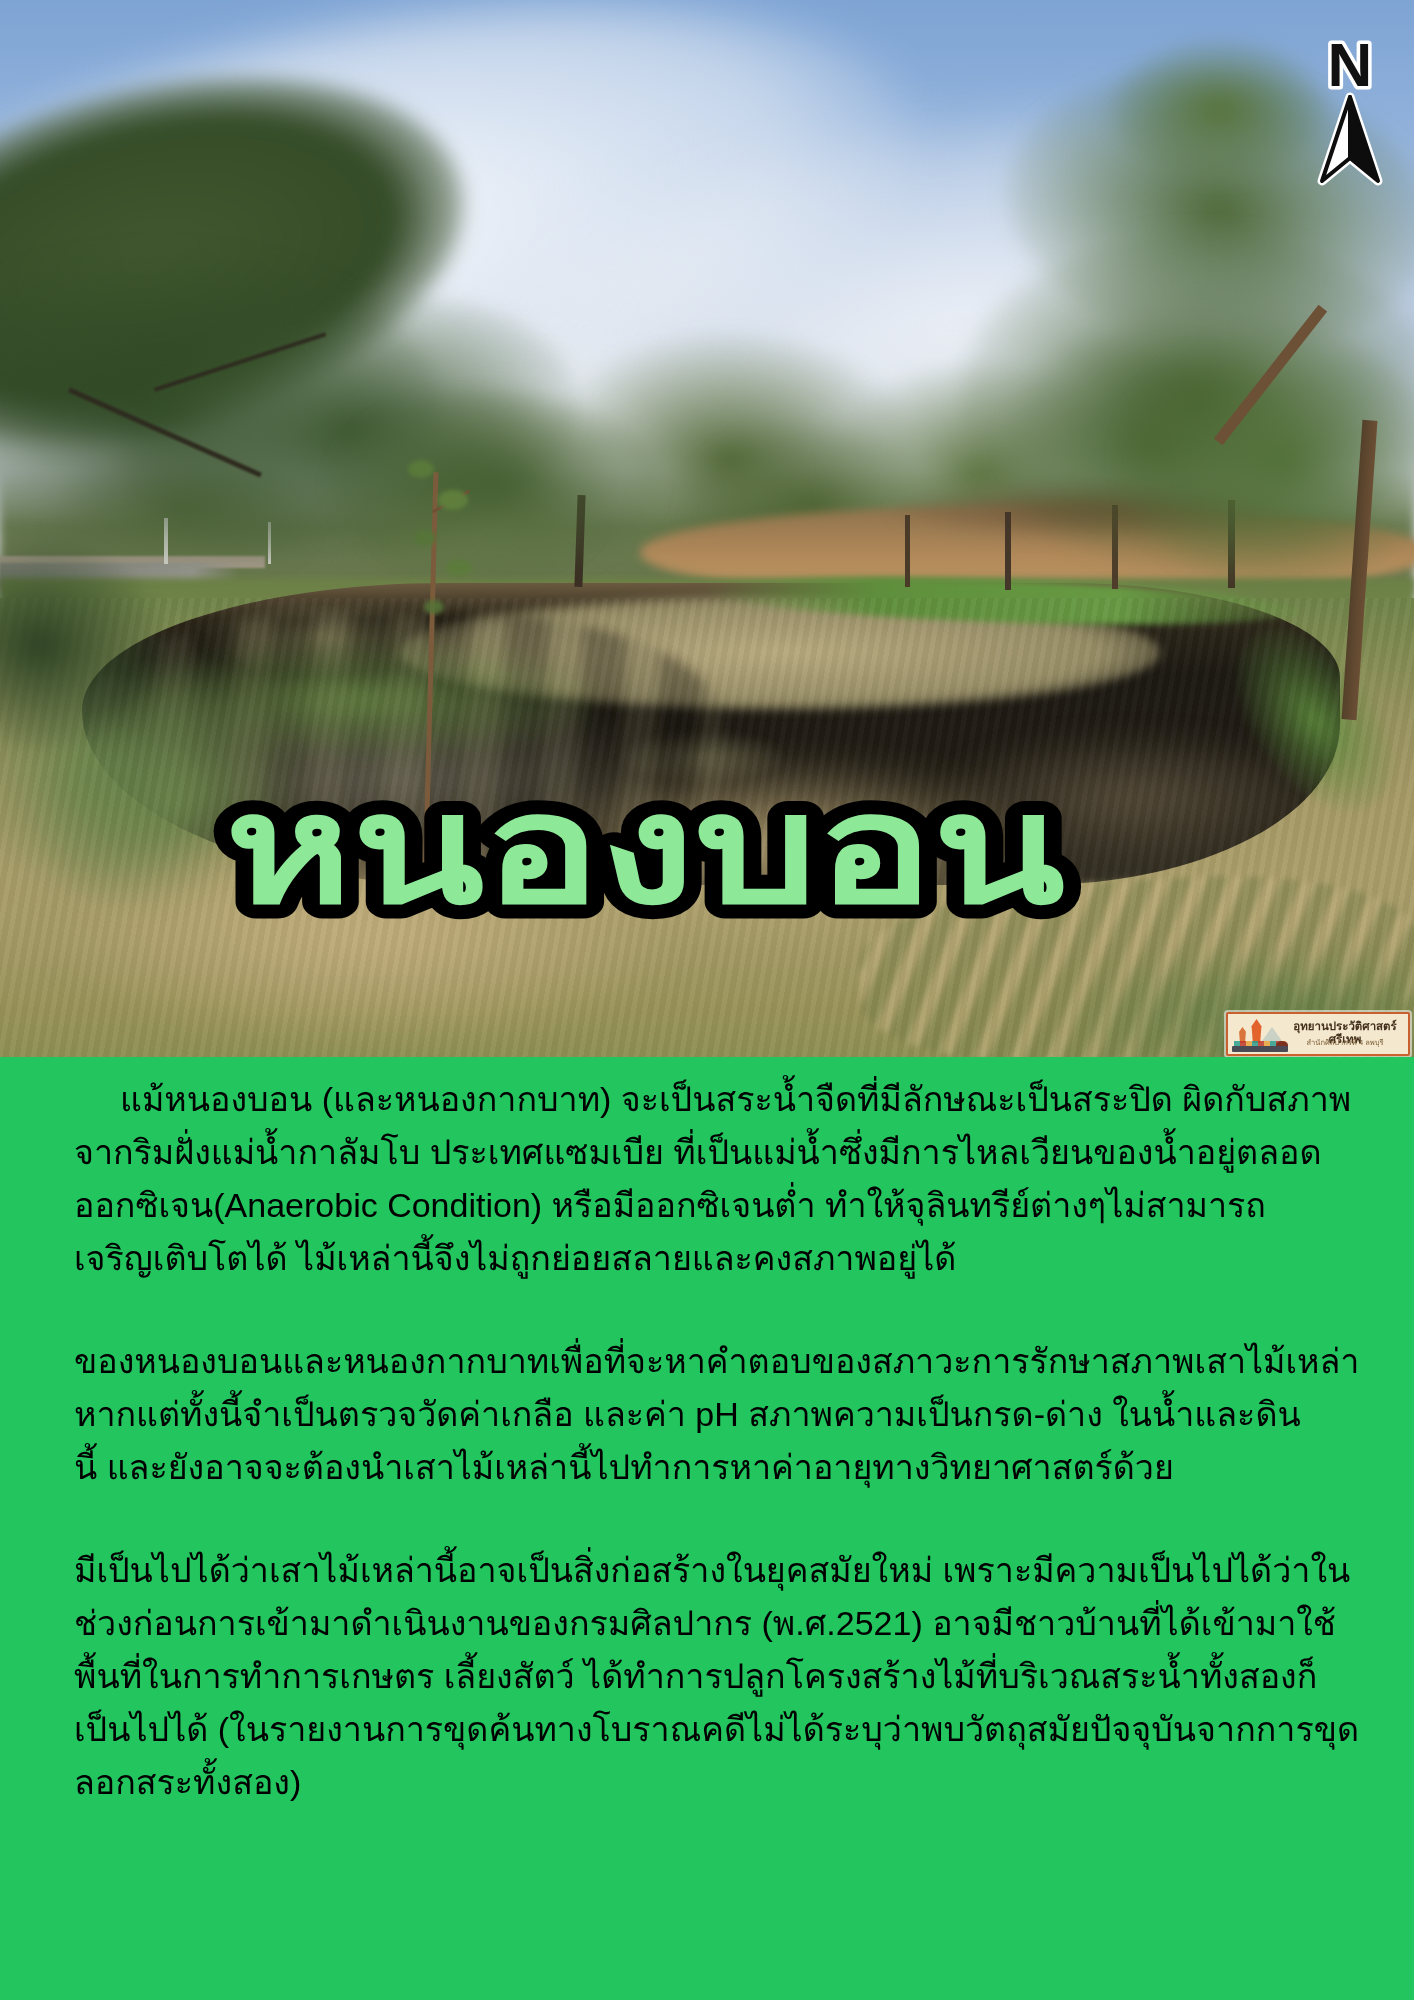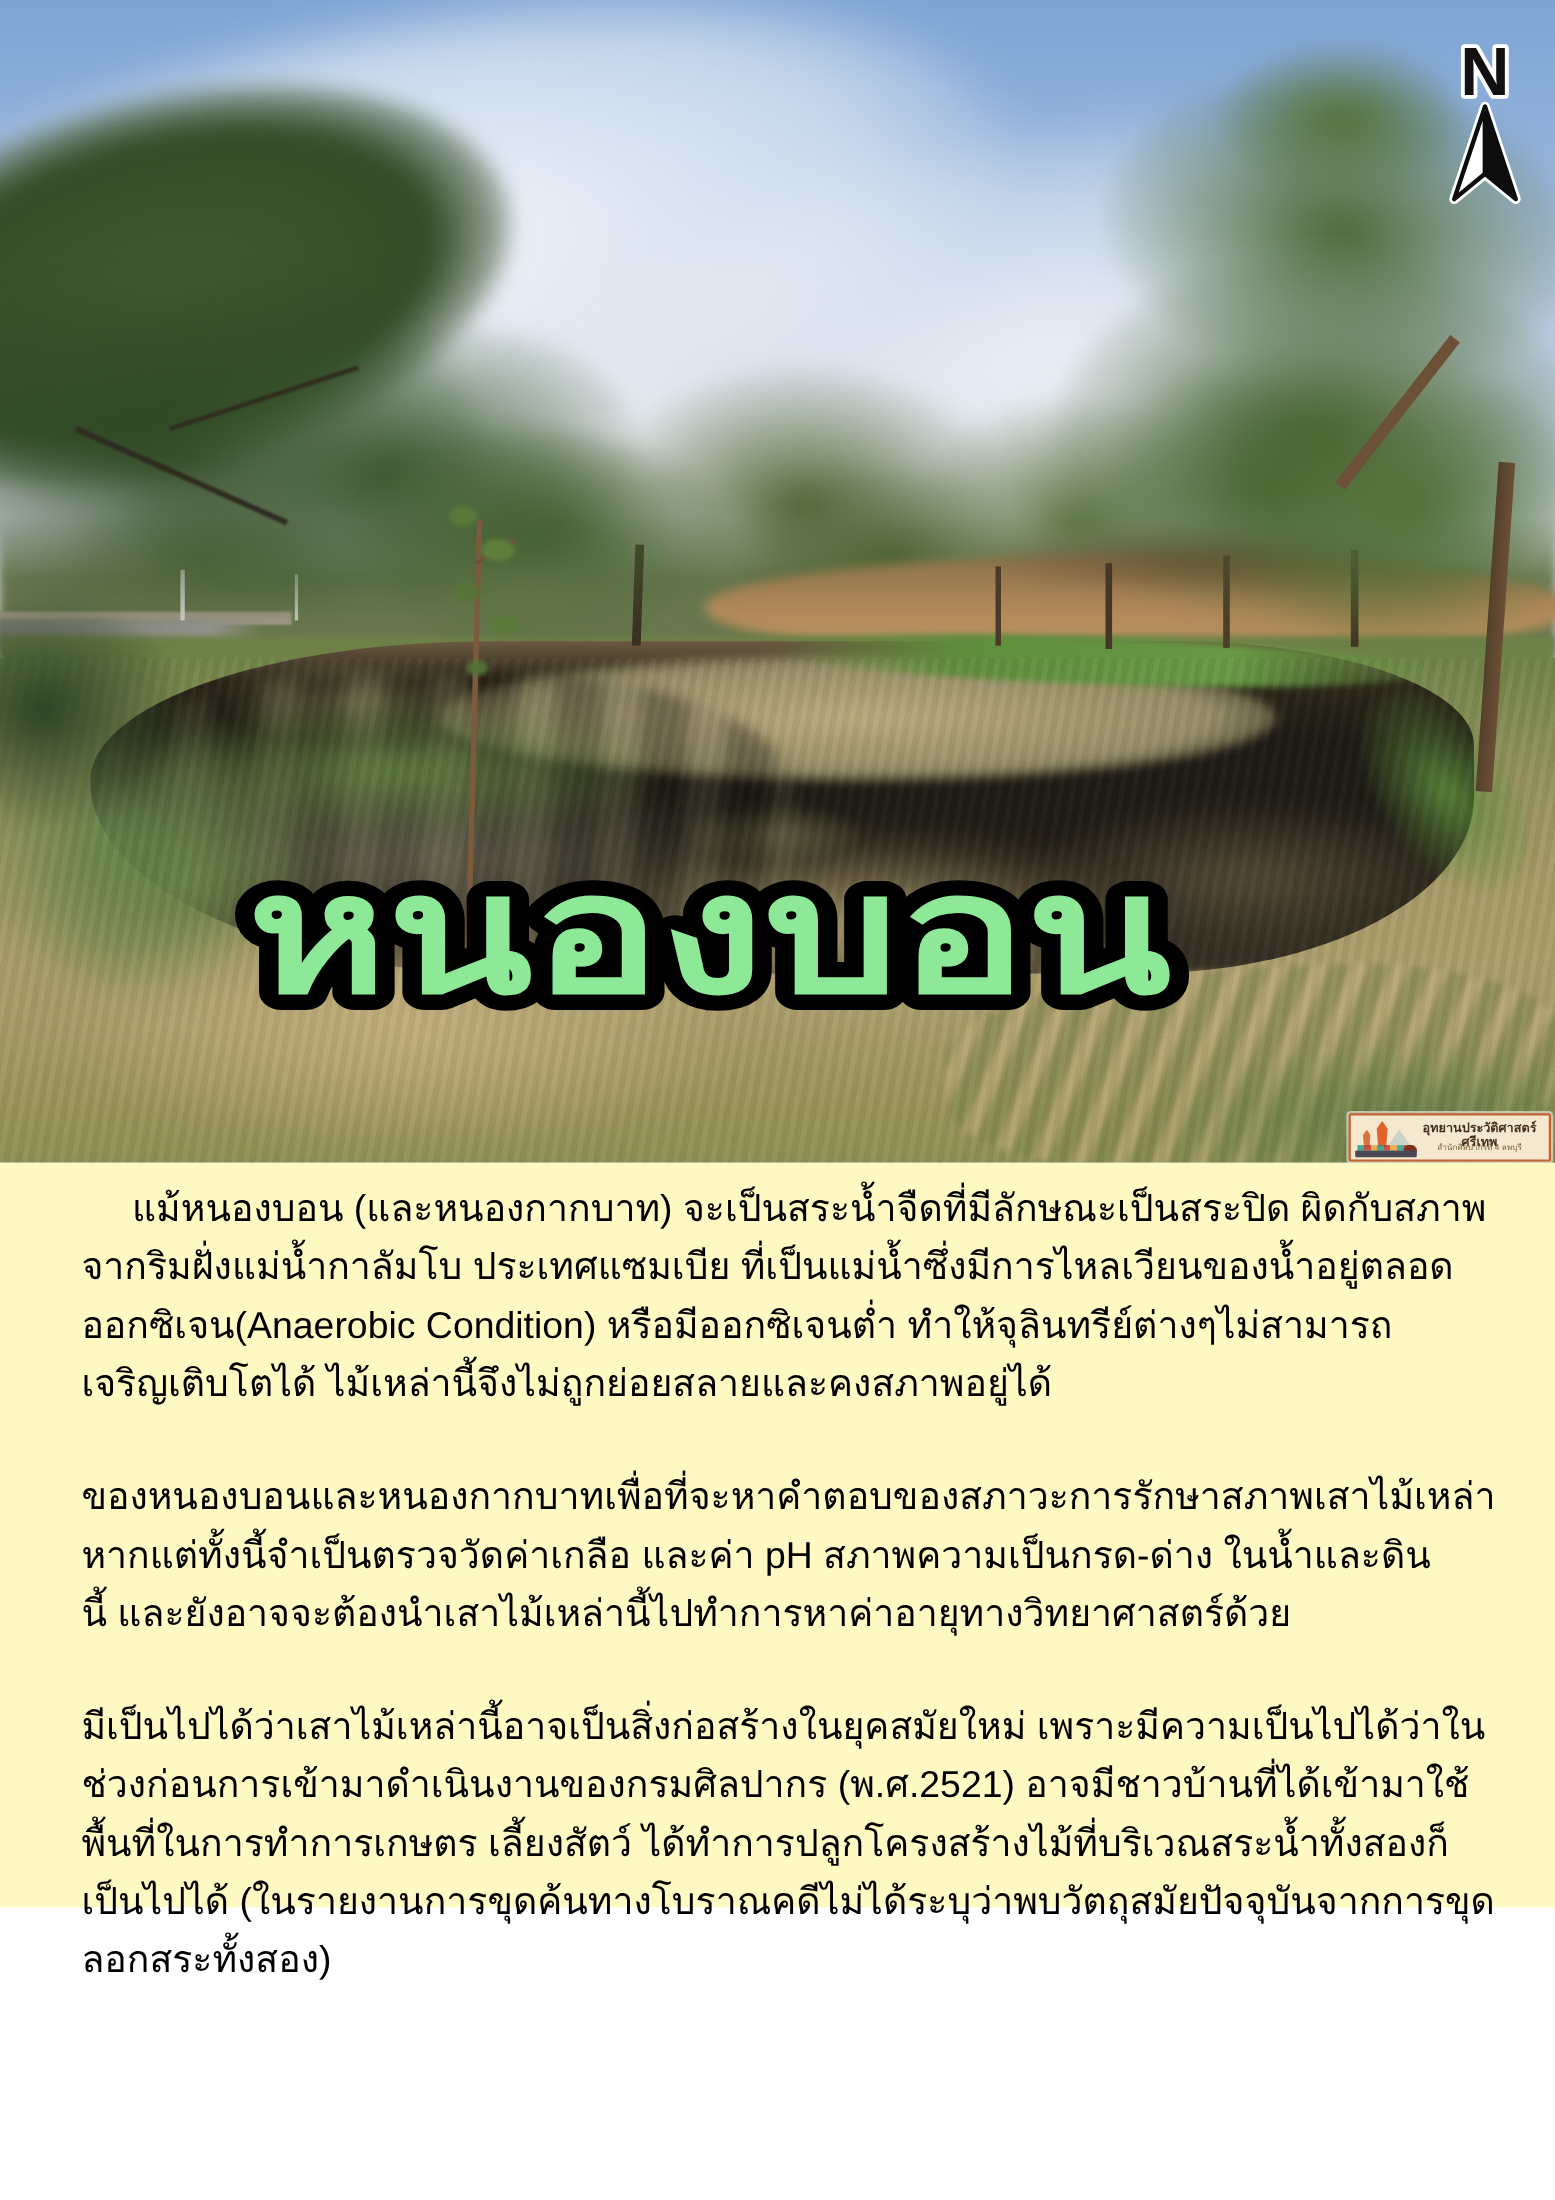--- a/index.html
+++ b/index.html
@@ -9,21 +9,21 @@
   .b{position:absolute;border-radius:50%;}
   
   .photo{position:absolute;left:0;top:0;width:1414px;height:1057px;overflow:hidden;background:#9db7da;}
   .sky{position:absolute;left:0;top:0;width:1414px;height:660px;
        background:linear-gradient(180deg,#7ea4d4 0%,#8fb0da 18%,#a9c0e0 38%,#c3cfe0 58%,#d8dce1 78%,#e2e1dc 100%);}
   
   .pond{position:absolute;left:82px;top:583px;width:1258px;height:302px;overflow:hidden;
         border-radius:48% 36% 40% 50% / 70% 52% 88% 96%;
         background:linear-gradient(180deg,#6b5a40 0%,#2c2619 12%,#1b1812 30%,#1e1a13 55%,#272218 80%,#353024 100%);}
   
-  .article{position:absolute;left:0;top:1057px;width:1414px;height:677px;background:#fef9c3;}
+  .article{position:absolute;left:0;top:1057px;width:1414px;height:943px;background:#22c55e;}
   .para{margin:0;padding:0 56px 0 74px;}
   .para.p-first{margin-top:16px;}
   .para + .para{margin-top:50px;}
   .line{height:53px;line-height:53px;font-size:34px;color:#000;white-space:nowrap;}
   .line.first-indent{text-indent:46px;}
   
   .watermark{position:absolute;left:1226px;top:1012px;width:184px;height:44px;background:#f4e8cf;
              border:2px solid #c86030;border-radius:2px;box-shadow:0 0 0 2px rgba(255,255,255,.55);box-sizing:border-box;}
   .wm-title{position:absolute;left:58px;top:6px;width:118px;text-align:center;
             font-size:11.5px;font-weight:bold;color:#44301c;line-height:13px;}

